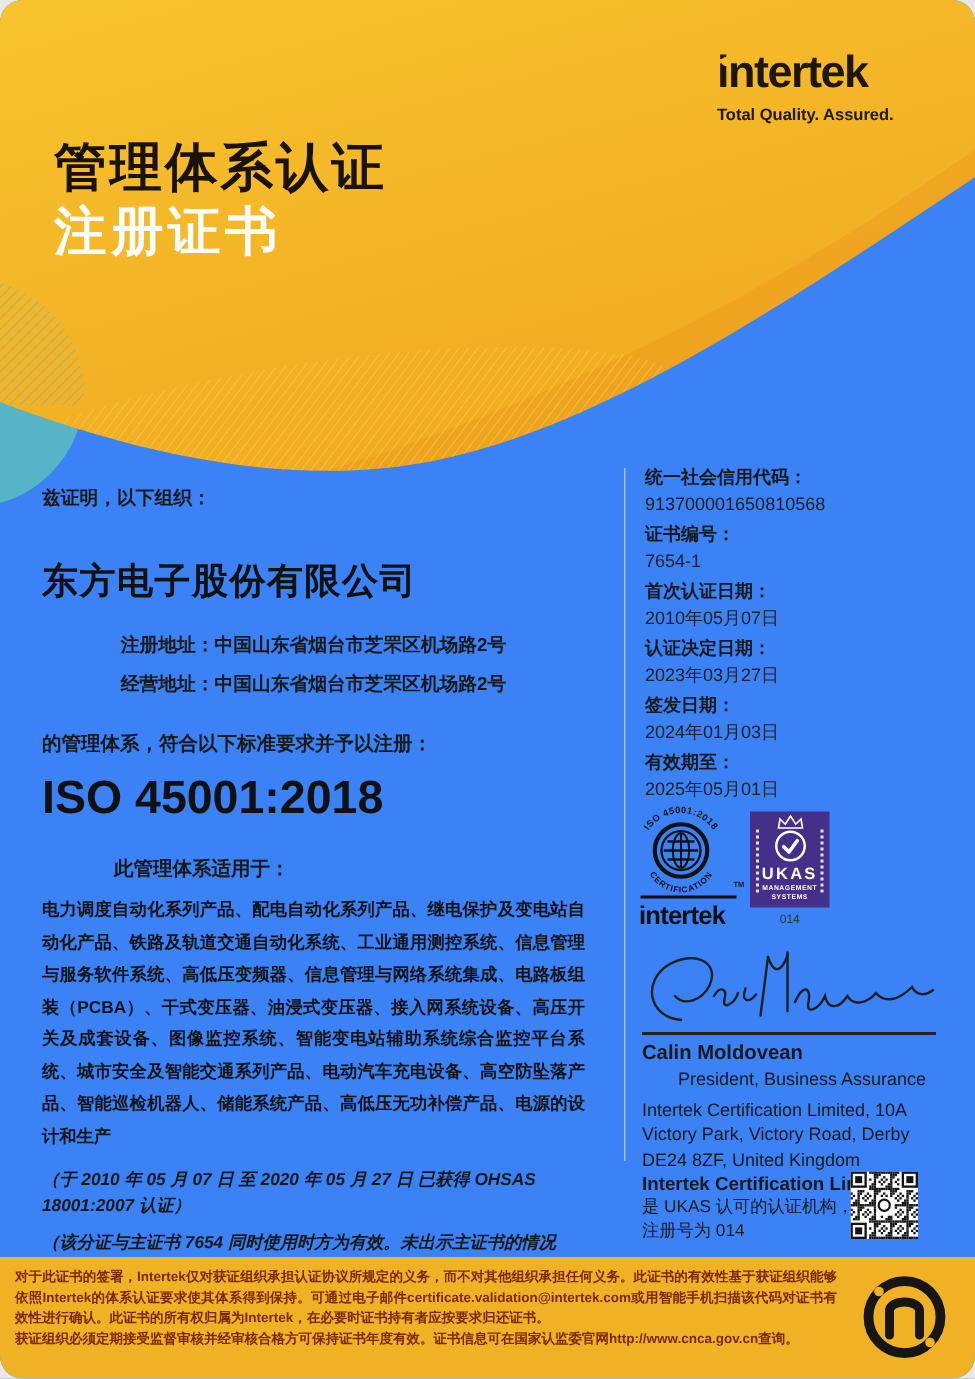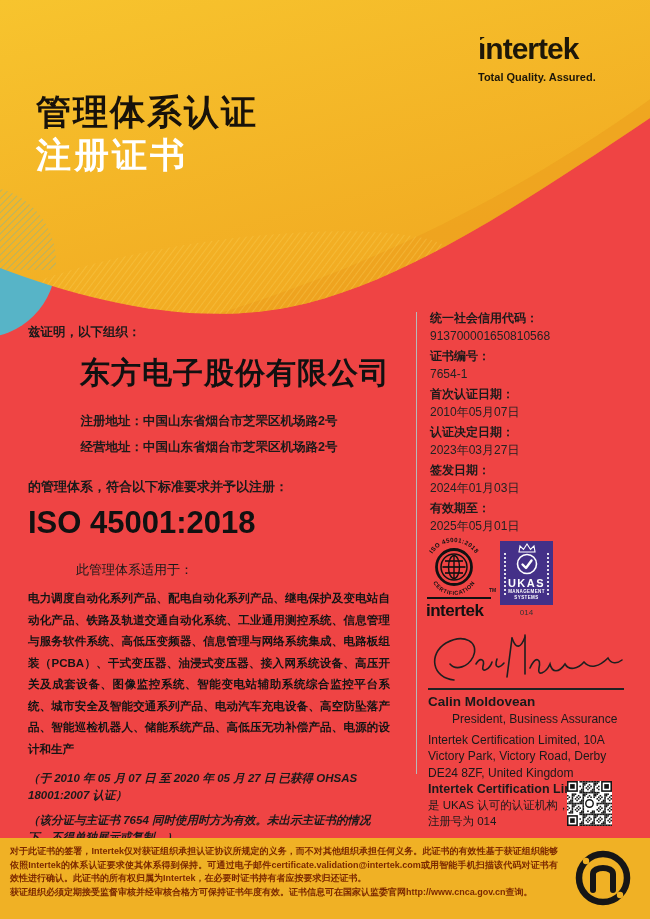--- a/index.html
+++ b/index.html
@@ -1,38 +1,38 @@
 <!DOCTYPE html>
 <html><head>
 <meta charset="utf-8">
 <title>Certificate</title>
 <style>
   html,body{margin:0;padding:0;background:#e8e8e8;}
   *{box-sizing:border-box;}
   .page{
-    position:relative;width:650px;height:919px;background:#ef4444;overflow:hidden;
-    font-family:"Liberation Sans","DejaVu Sans",sans-serif;color:#1a1a1a;margin:0 auto;
+    position:relative;width:650px;height:919px;background:#3b82f6;overflow:hidden;
+    font-family:"Liberation Sans","DejaVu Sans",sans-serif;color:#1a1a1a;margin:0 auto;border-radius:15px;
   }
   .abs{position:absolute;}
   
   .brand{left:478px;top:34px;color:#1d1709;}
   .brand-word{font-size:30px;font-weight:800;letter-spacing:-1px;line-height:30px;position:relative;}
   .brand-idot{position:absolute;left:3px;top:4px;width:6px;height:6px;border-radius:50%;background:#F5BC28;}
   .brand-tag{font-size:11px;font-weight:700;margin-top:7px;letter-spacing:0;}
   .hdr-title{left:36px;top:94px;line-height:1;}
   .hdr-title .t1{font-size:35px;font-weight:900;color:#18120a;letter-spacing:2px;}
   .hdr-title .t2{font-size:35px;font-weight:900;color:#ffffff;letter-spacing:3px;margin-top:8px;}
   
   .lcol{left:28px;top:318px;width:362px;}
   .certify-line{font-size:12.5px;font-weight:800;margin-top:6px;}
-  .company{font-size:30px;font-weight:900;margin-top:12px;letter-spacing:1px;color:#111;text-align:right;}
+  .company{font-size:24px;font-weight:900;margin-top:30px;letter-spacing:1px;color:#111;}
   .addr{font-size:12.5px;font-weight:700;line-height:26px;margin-top:14px;text-align:center;}
   .system-line{font-size:13px;font-weight:800;margin-top:18px;}
   .standard{font-size:31px;font-weight:800;margin-top:9px;letter-spacing:0;color:#111;}
-  .scope-head{font-size:13px;font-weight:400;margin-top:20px;padding-left:48px;}
+  .scope-head{font-size:13px;font-weight:700;margin-top:20px;padding-left:48px;}
   .scope-body{font-size:11.5px;font-weight:700;line-height:21.5px;margin-top:9px;text-align:justify;color:#141414;}
   .notes{margin-top:10px;font-style:italic;font-weight:700;font-size:11.5px;line-height:17px;}
   .notes p{margin:0 0 8px 0;}
   
   .divider{left:416px;top:312px;width:1px;height:462px;background:#b8b8b8;}
   .rcol{left:430px;top:310px;width:200px;}
   .kv-label{font-size:12px;font-weight:800;line-height:16px;margin-bottom:2px;}
   .kv-value{font-size:12px;font-weight:400;line-height:16px;margin-bottom:4px;color:#222;}
   
   .stamp{left:423px;top:535px;}

